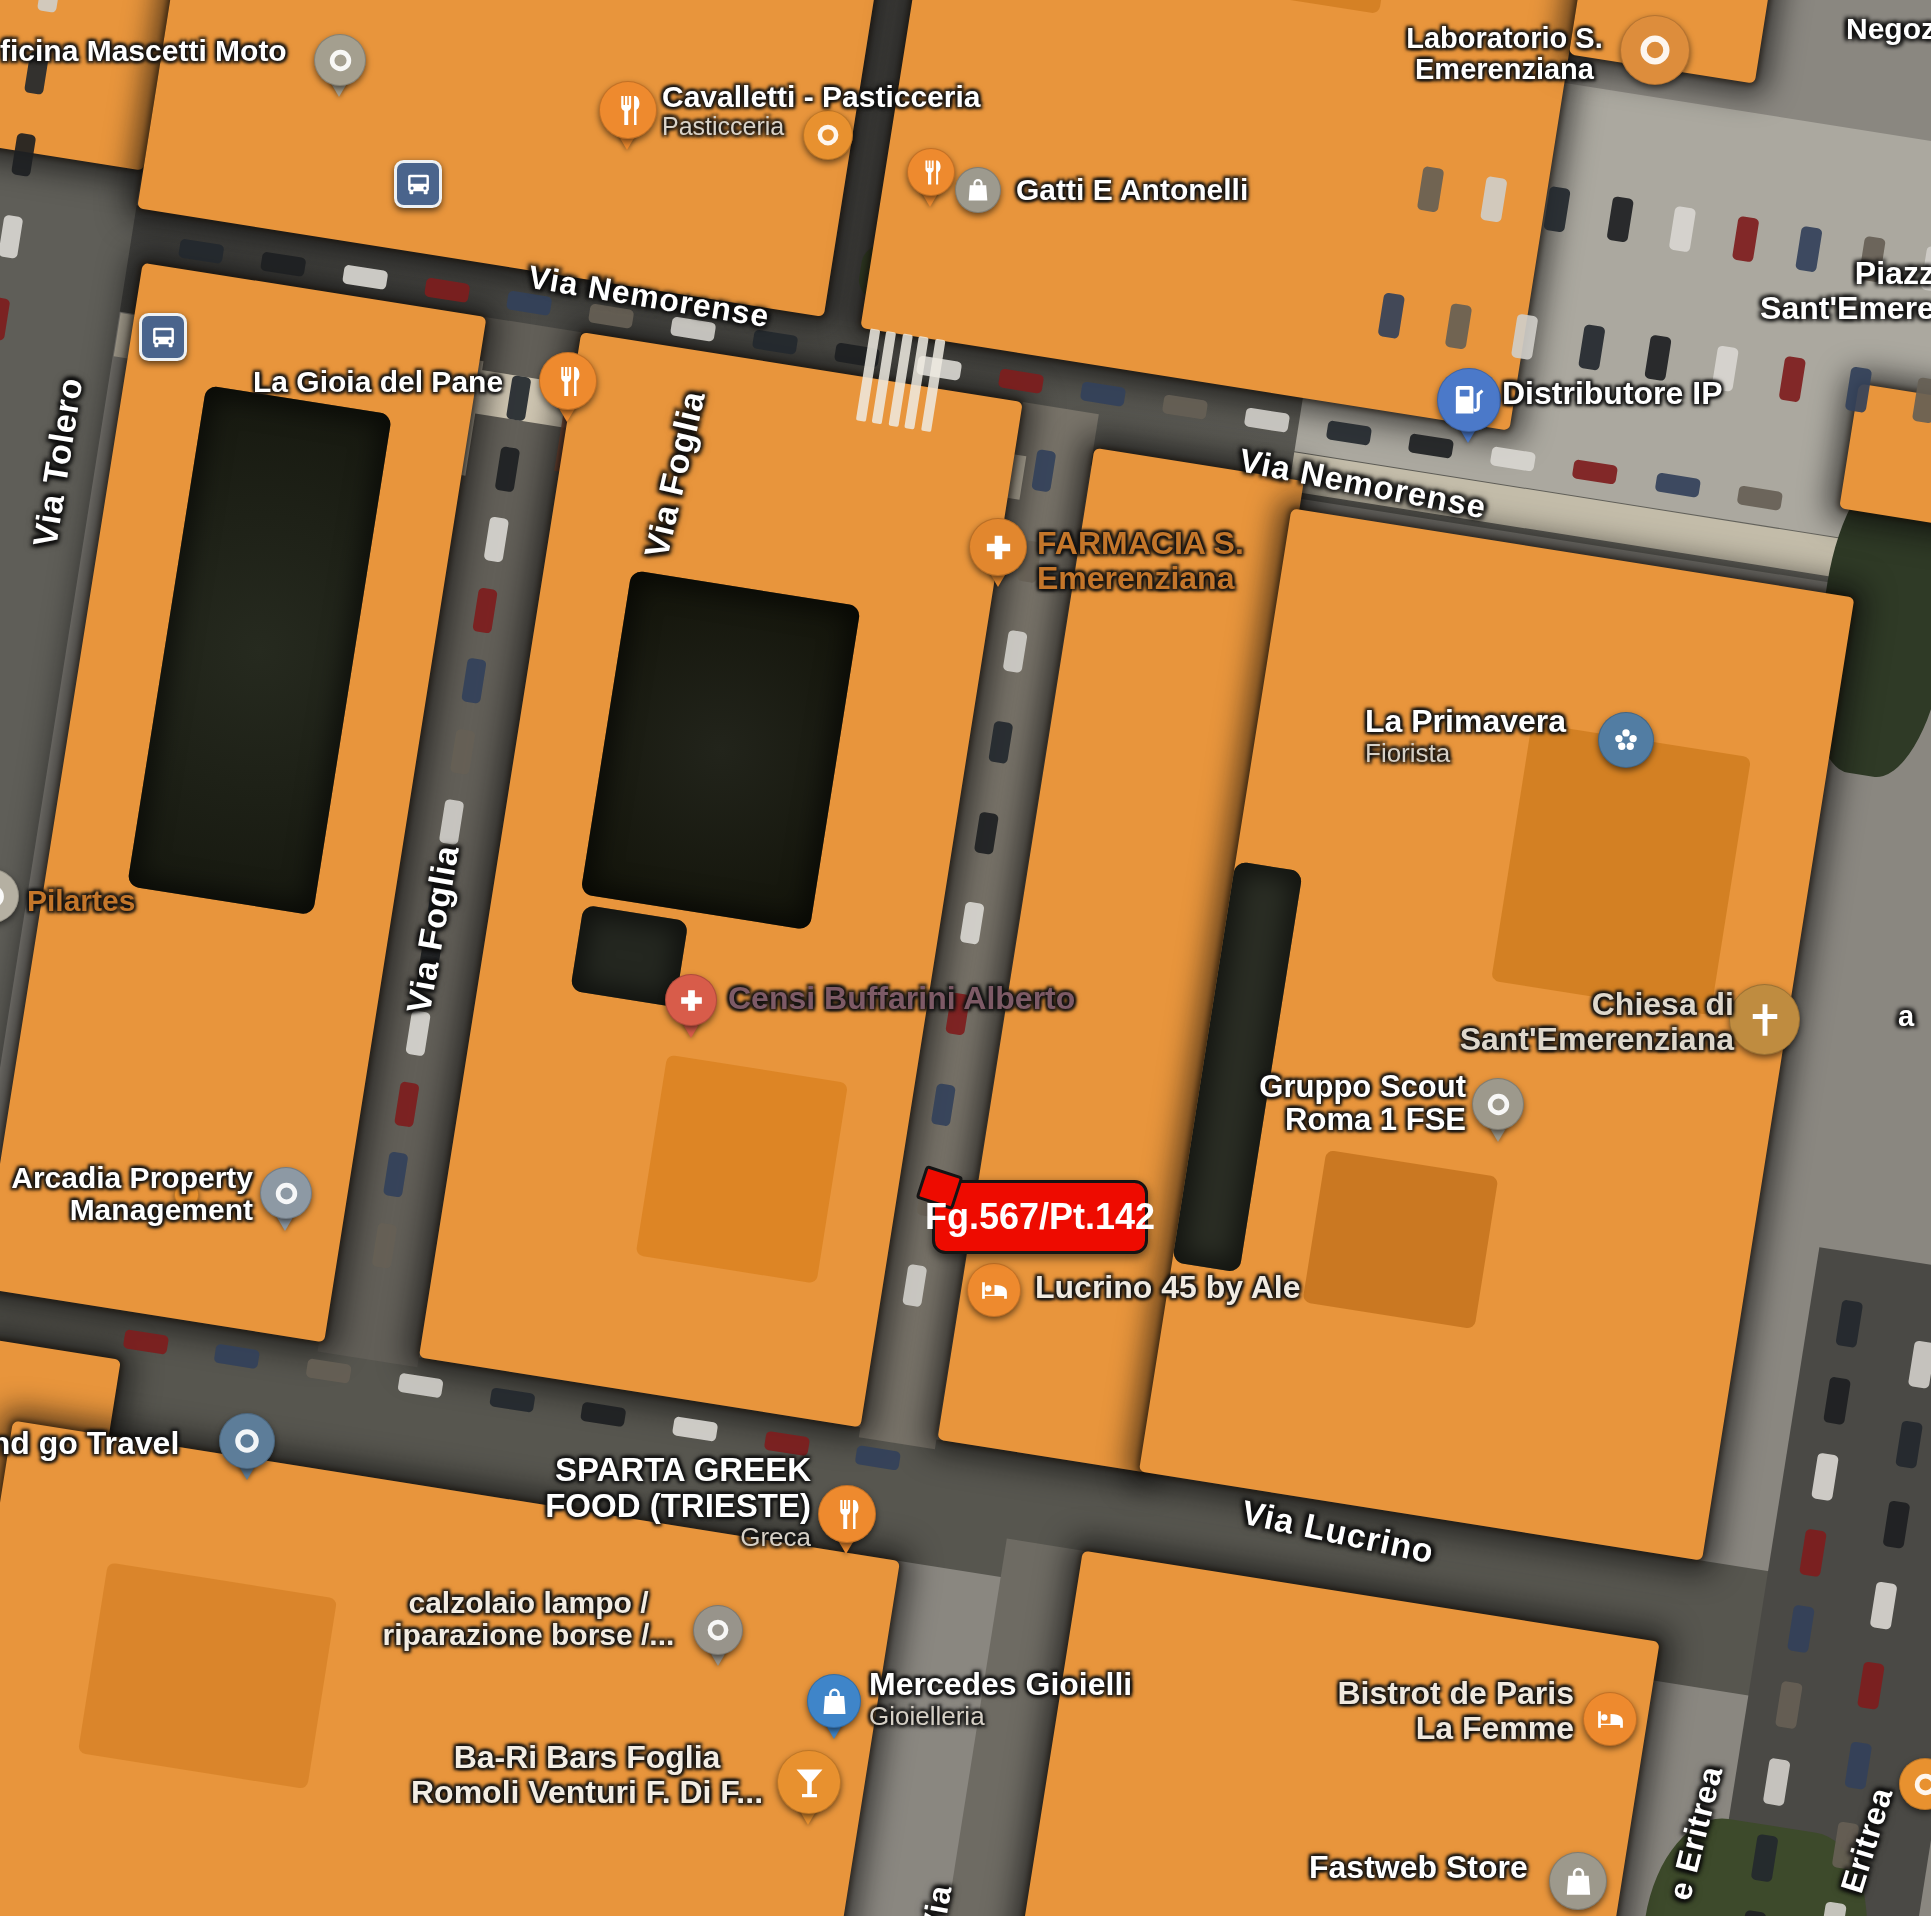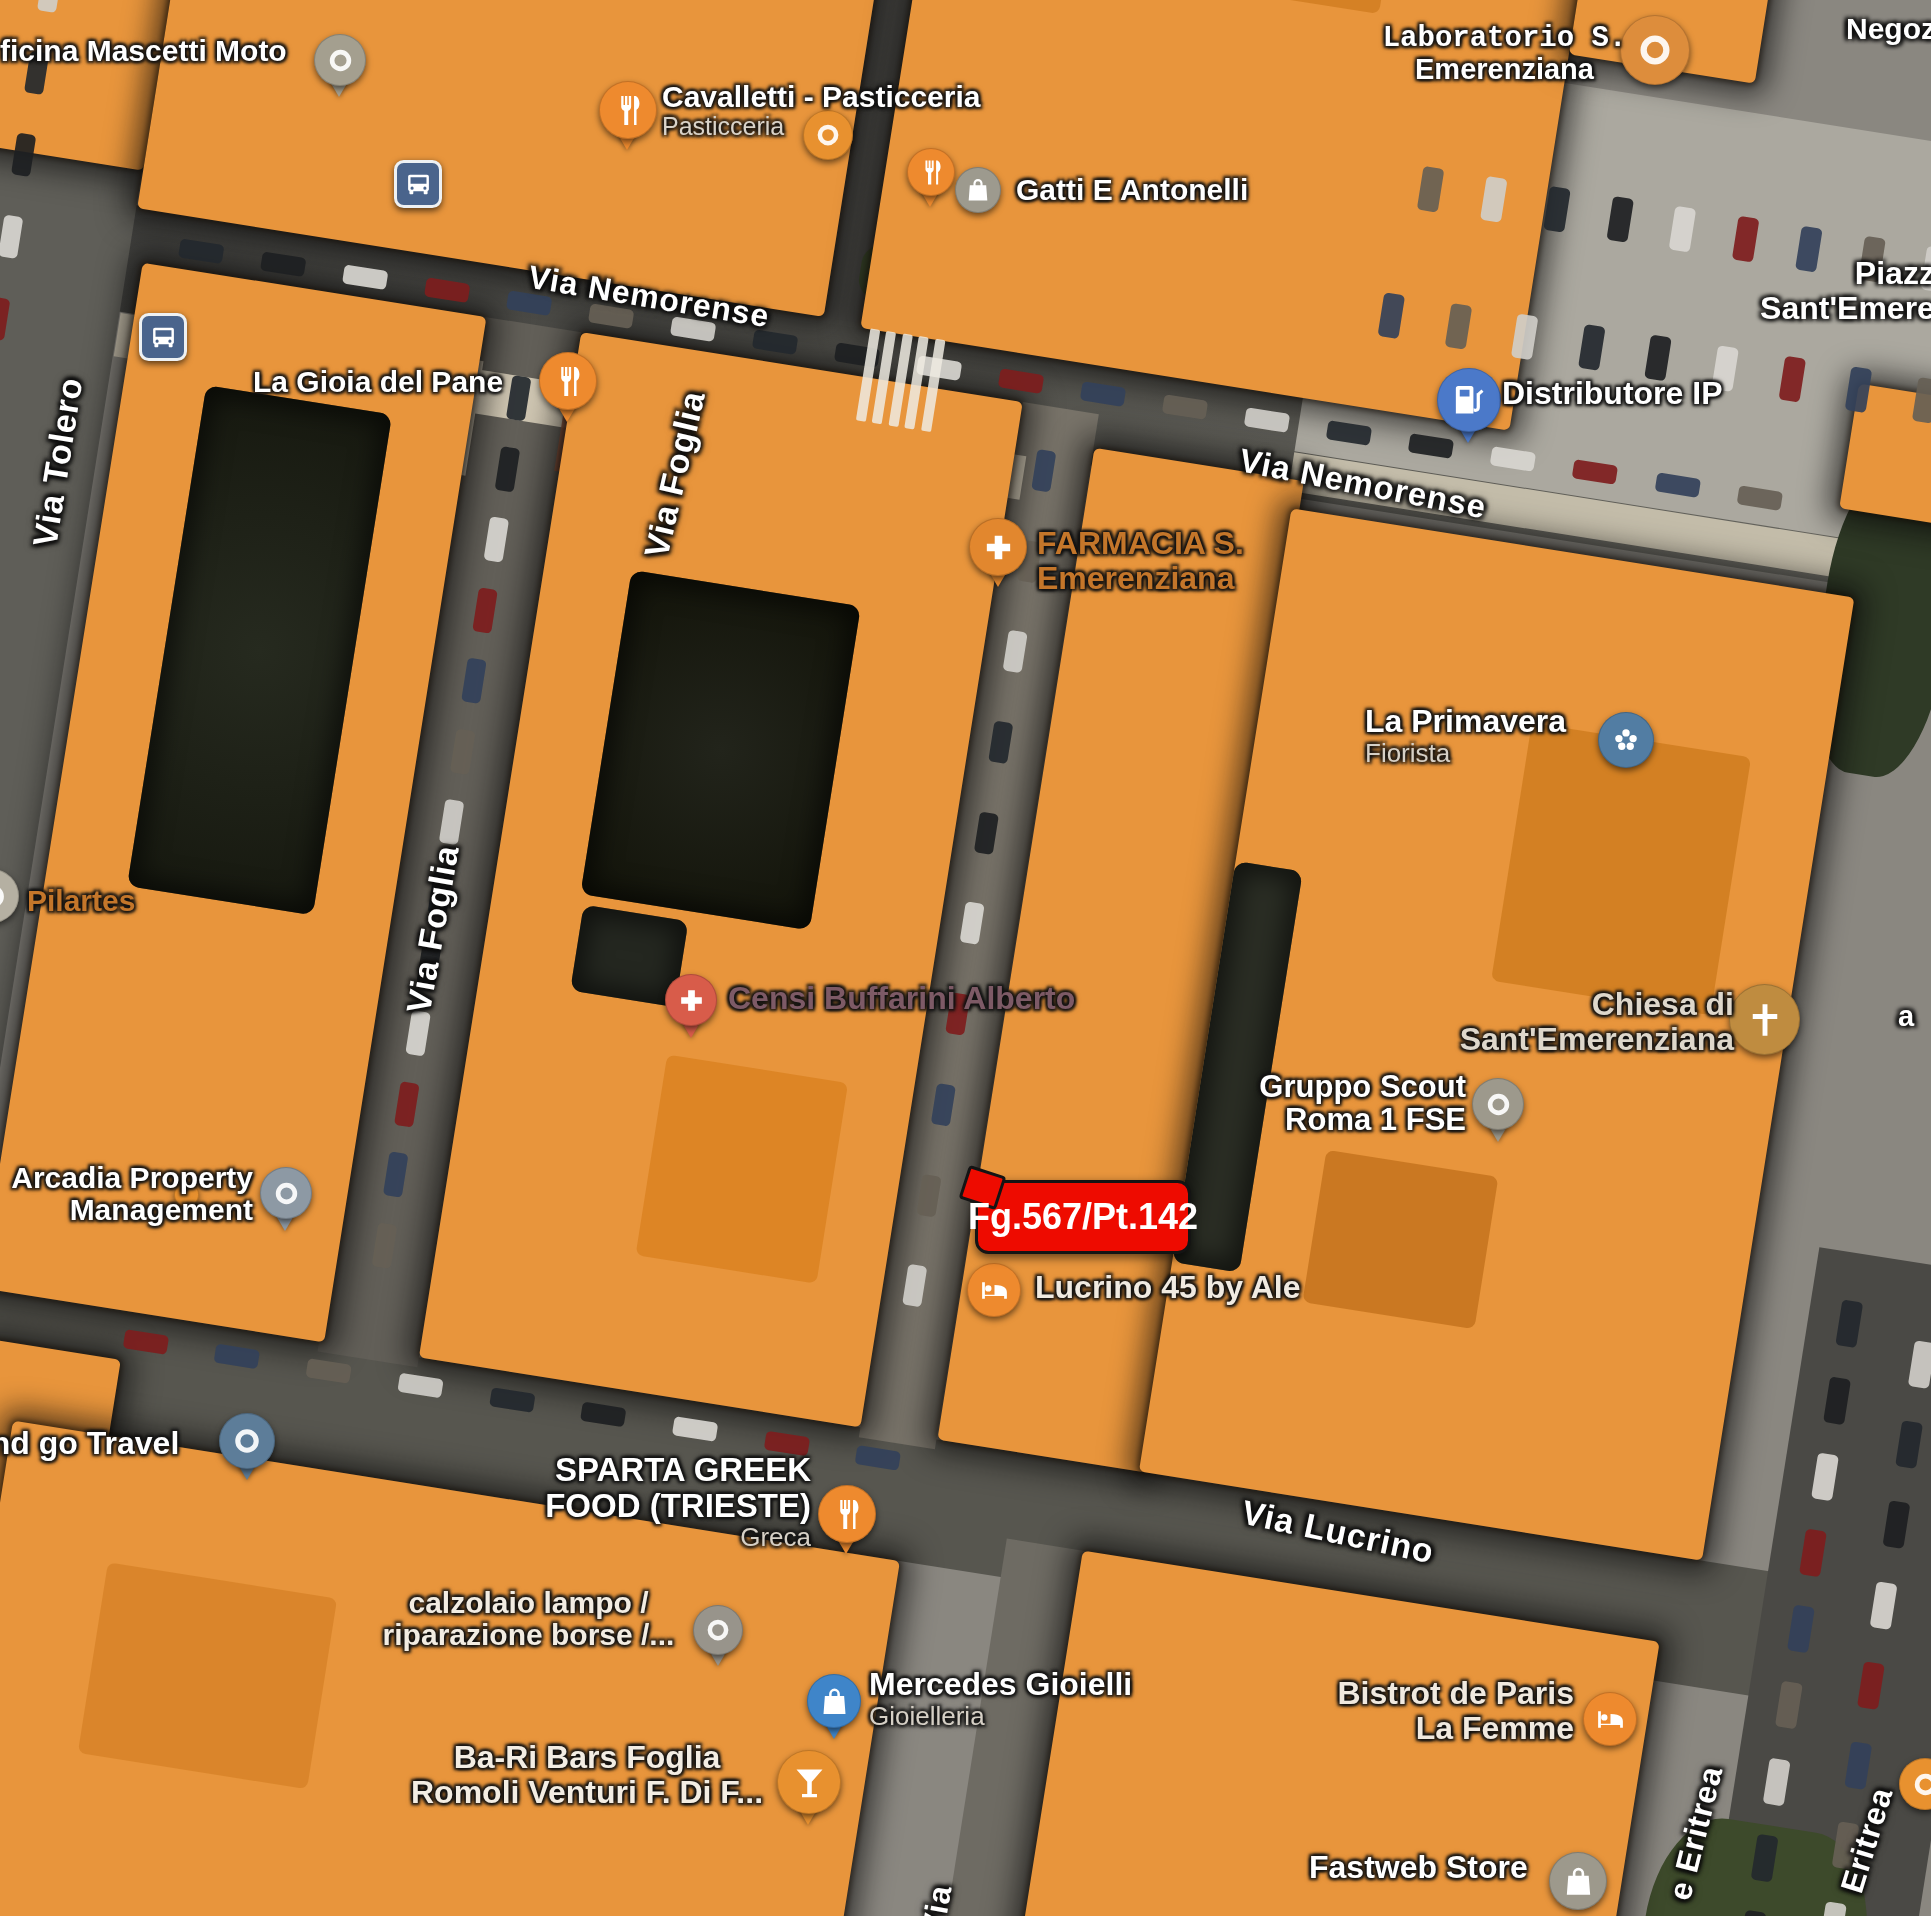--- a/index.html
+++ b/index.html
@@ -225,21 +225,21 @@
       <div class="poi-label" style="left: 662px; top: 81px; width: 367px; text-align: left;">
         <div style="color: rgb(255, 255, 255); font-size: 30px; font-weight: 700;">Cavalletti - Pasticceria</div>
         <div style="color: rgb(217, 211, 201); font-size: 25px; font-weight: 400;">Pasticceria</div>
       </div>
       <div class="poi-pin" style="left: 1620px; top: 15.4px; width: 70px; height: 70px; background: rgb(221, 141, 60);">
         <svg width="42" height="42" viewBox="0 0 24 24">
           <circle cx="12" cy="12" r="6.5" fill="none" stroke="#fff" stroke-opacity=".92" stroke-width="3.6"></circle>
         </svg>
       </div>
       <div class="poi-label" style="left: 1379px; top: 23px; width: 251px; text-align: center;">
-        <div style="color: rgb(255, 255, 255); font-size: 29px; font-weight: 700; font-family: Liberation Mono, monospace;">Laboratorio S.</div>
+        <div style="color: rgb(255, 255, 255); font-size: 29px; font-weight: 700;">Laboratorio S.</div>
         <div style="color: rgb(255, 255, 255); font-size: 29px; font-weight: 700;">Emerenziana</div>
       </div>
       <div class="pin-tail" style="left: 920px; top: 190px; border-top: 17.4px solid rgb(238, 138, 46);"></div>
       <div class="poi-pin" style="left: 907px; top: 148px; width: 48px; height: 48px; background: rgb(238, 138, 46);">
         <svg width="29" height="29" viewBox="0 0 24 24">
           <path fill="#fff" d="M7 2h1.6v6.2h1V2h1.6v6.2h1V2h1.6v7.4c0 1.3-.8 2.4-2 2.8V22H9.1V12.2C7.9 11.8 7 10.7 7 9.4zM16.9 2c1.6.6 2.6 2.9 2.6 5.2 0 2-.8 3.7-2 4.3V22h-1.7V2z"></path>
         </svg>
       </div>
       <div class="poi-pin" style="left: 955px; top: 167px; width: 46px; height: 46px; background: rgb(157, 154, 142);">
         <svg width="28" height="28" viewBox="0 0 24 24">
@@ -418,15 +418,15 @@
       </div>
       <div class="poi-label" style="left: 1309px; top: 1850px; width: 257px; text-align: left;">
         <div style="color: rgb(255, 255, 255); font-size: 32px; font-weight: 700;">Fastweb Store</div>
       </div>
       <div class="poi-pin" style="left: 1899px; top: 1758px; width: 52px; height: 52px; background: rgb(232, 145, 47);">
         <svg width="31" height="31" viewBox="0 0 24 24">
           <circle cx="12" cy="12" r="6.5" fill="none" stroke="#fff" stroke-opacity=".92" stroke-width="3.6"></circle>
         </svg>
       </div>
     </div>
-  <div id="cad-label" style="left: 975px; top: 1180px; width: 210px; height: 68px; background: rgb(238, 11, 0); border: 3.9px solid rgb(20, 20, 20); color: rgb(255, 255, 255); font-size: 36px;">Fg.567/Pt.142</div>
+  <div id="cad-label" style="left: 932px; top: 1180px; width: 210px; height: 68px; background: rgb(238, 11, 0); border: 3.9px solid rgb(20, 20, 20); color: rgb(255, 255, 255); font-size: 36px;">Fg.567/Pt.142</div>
 </div>
 
 
 </body></html>

